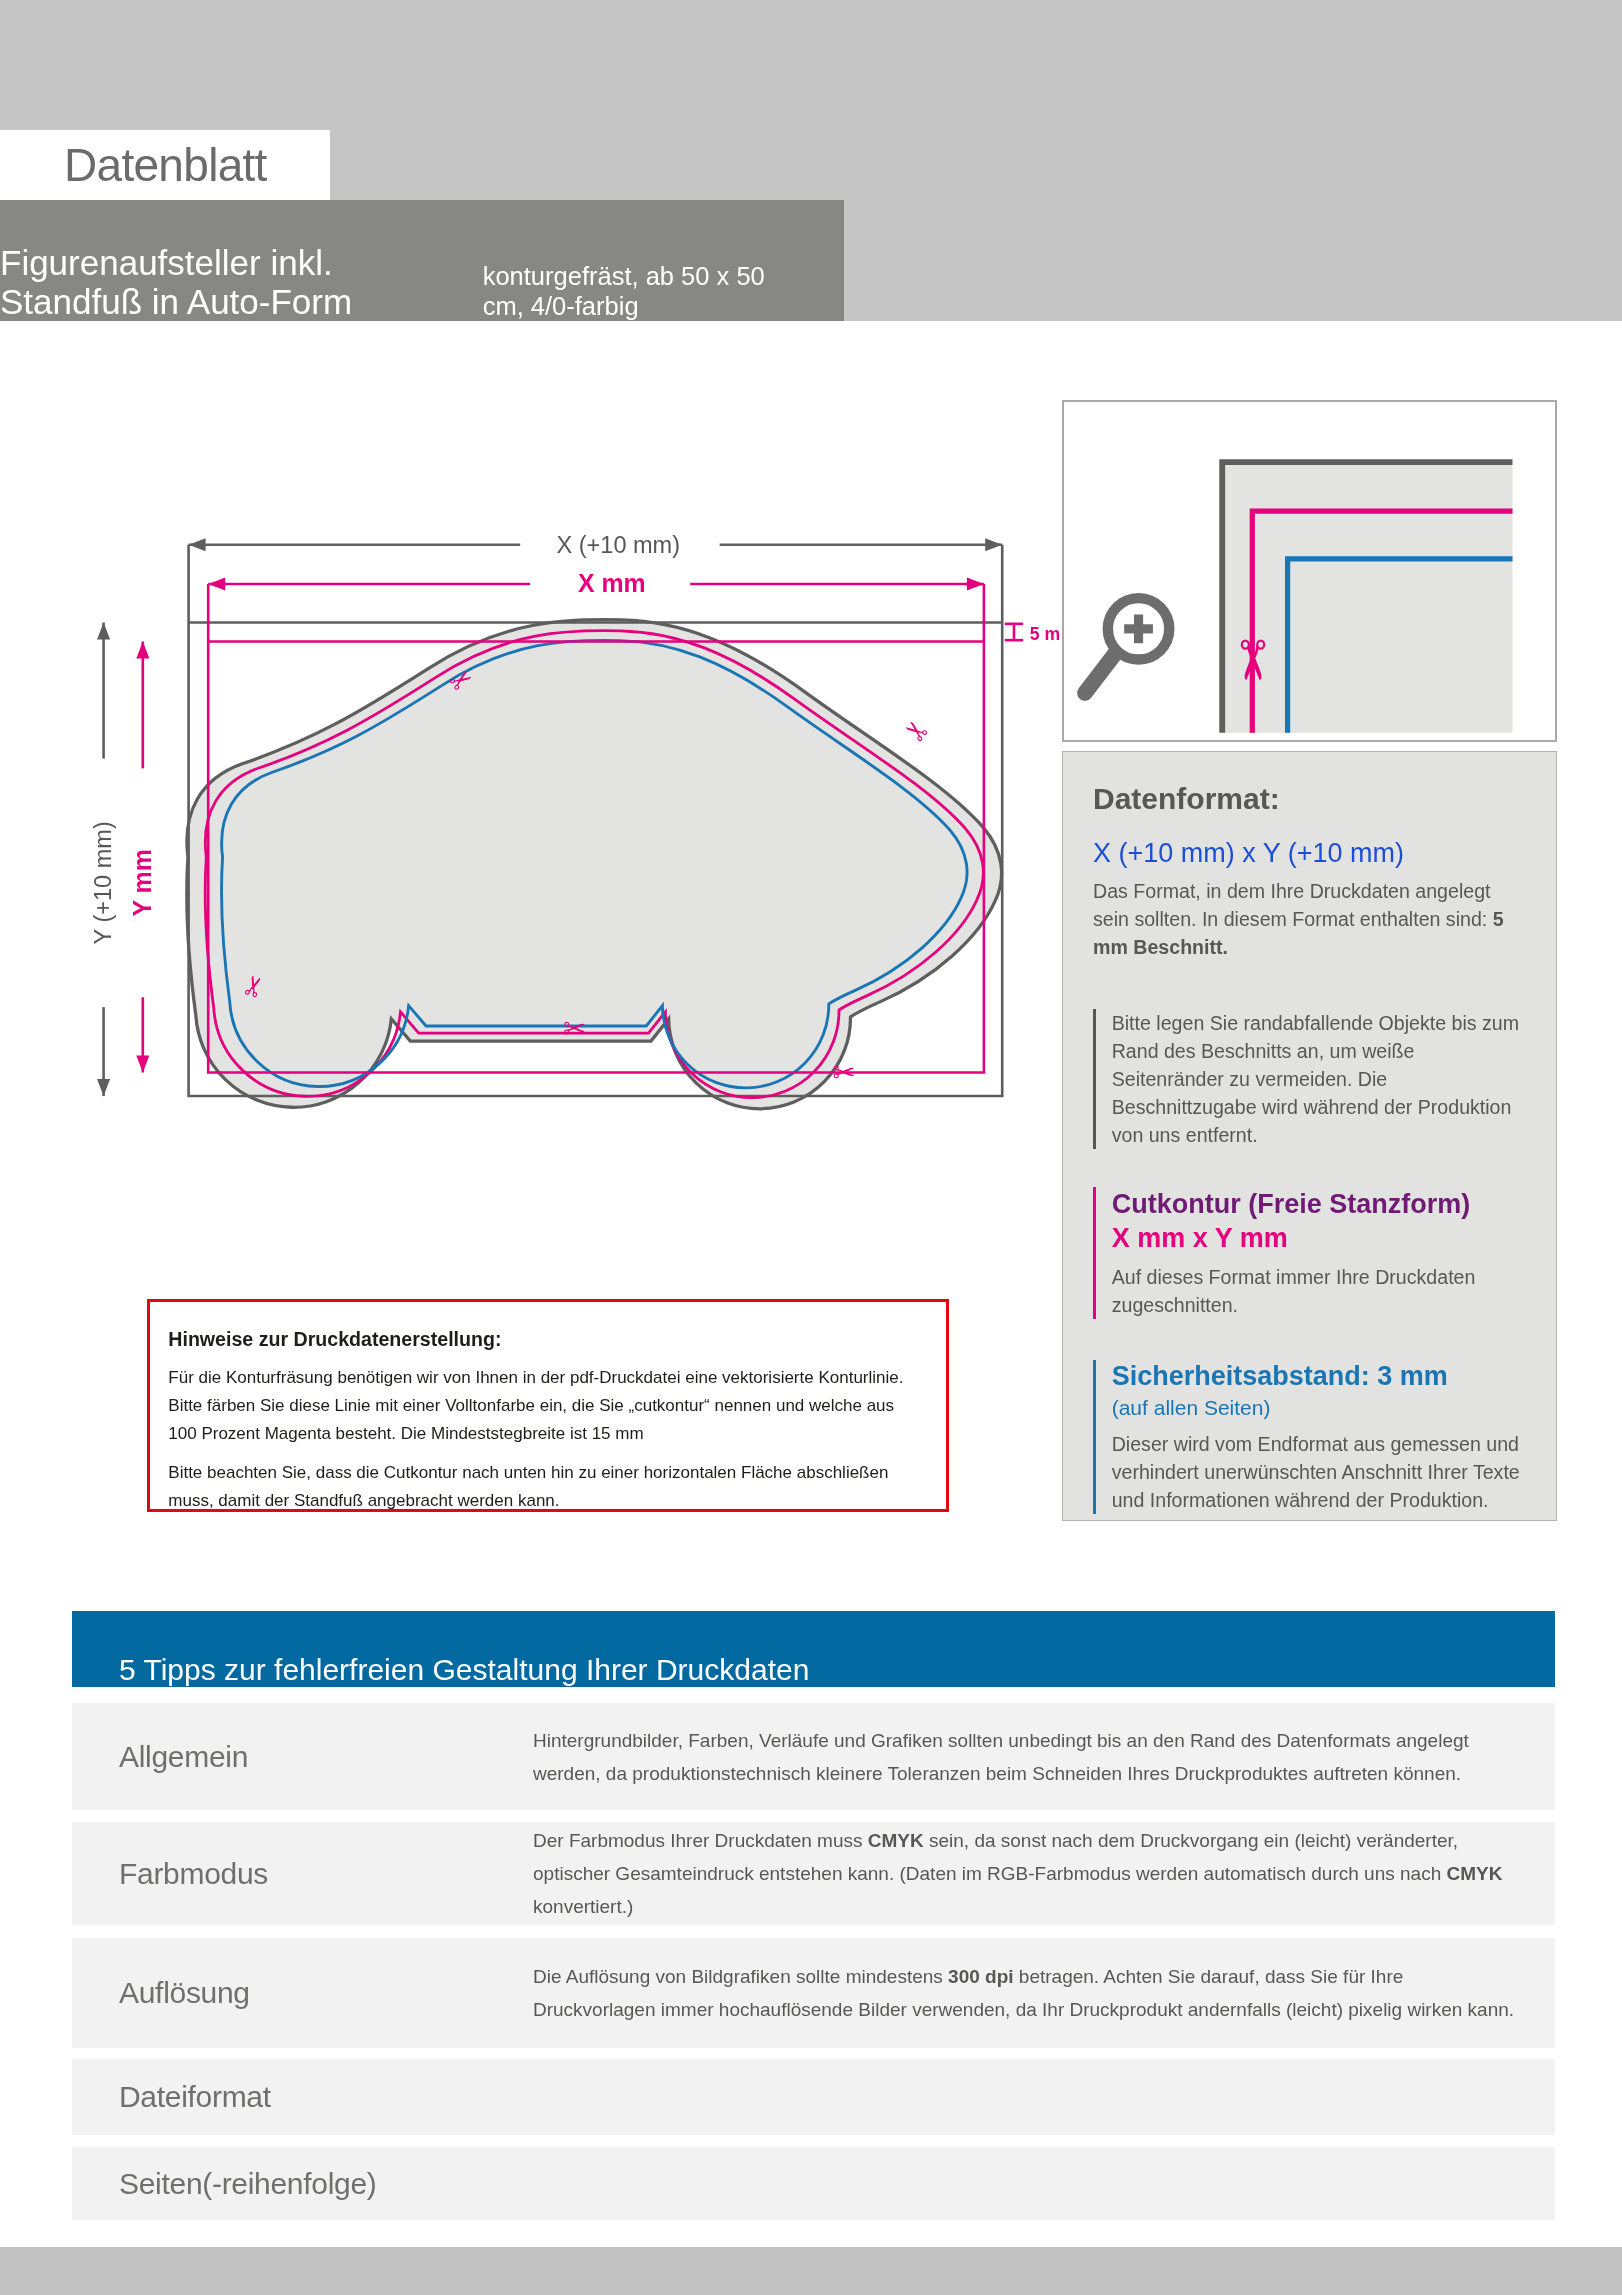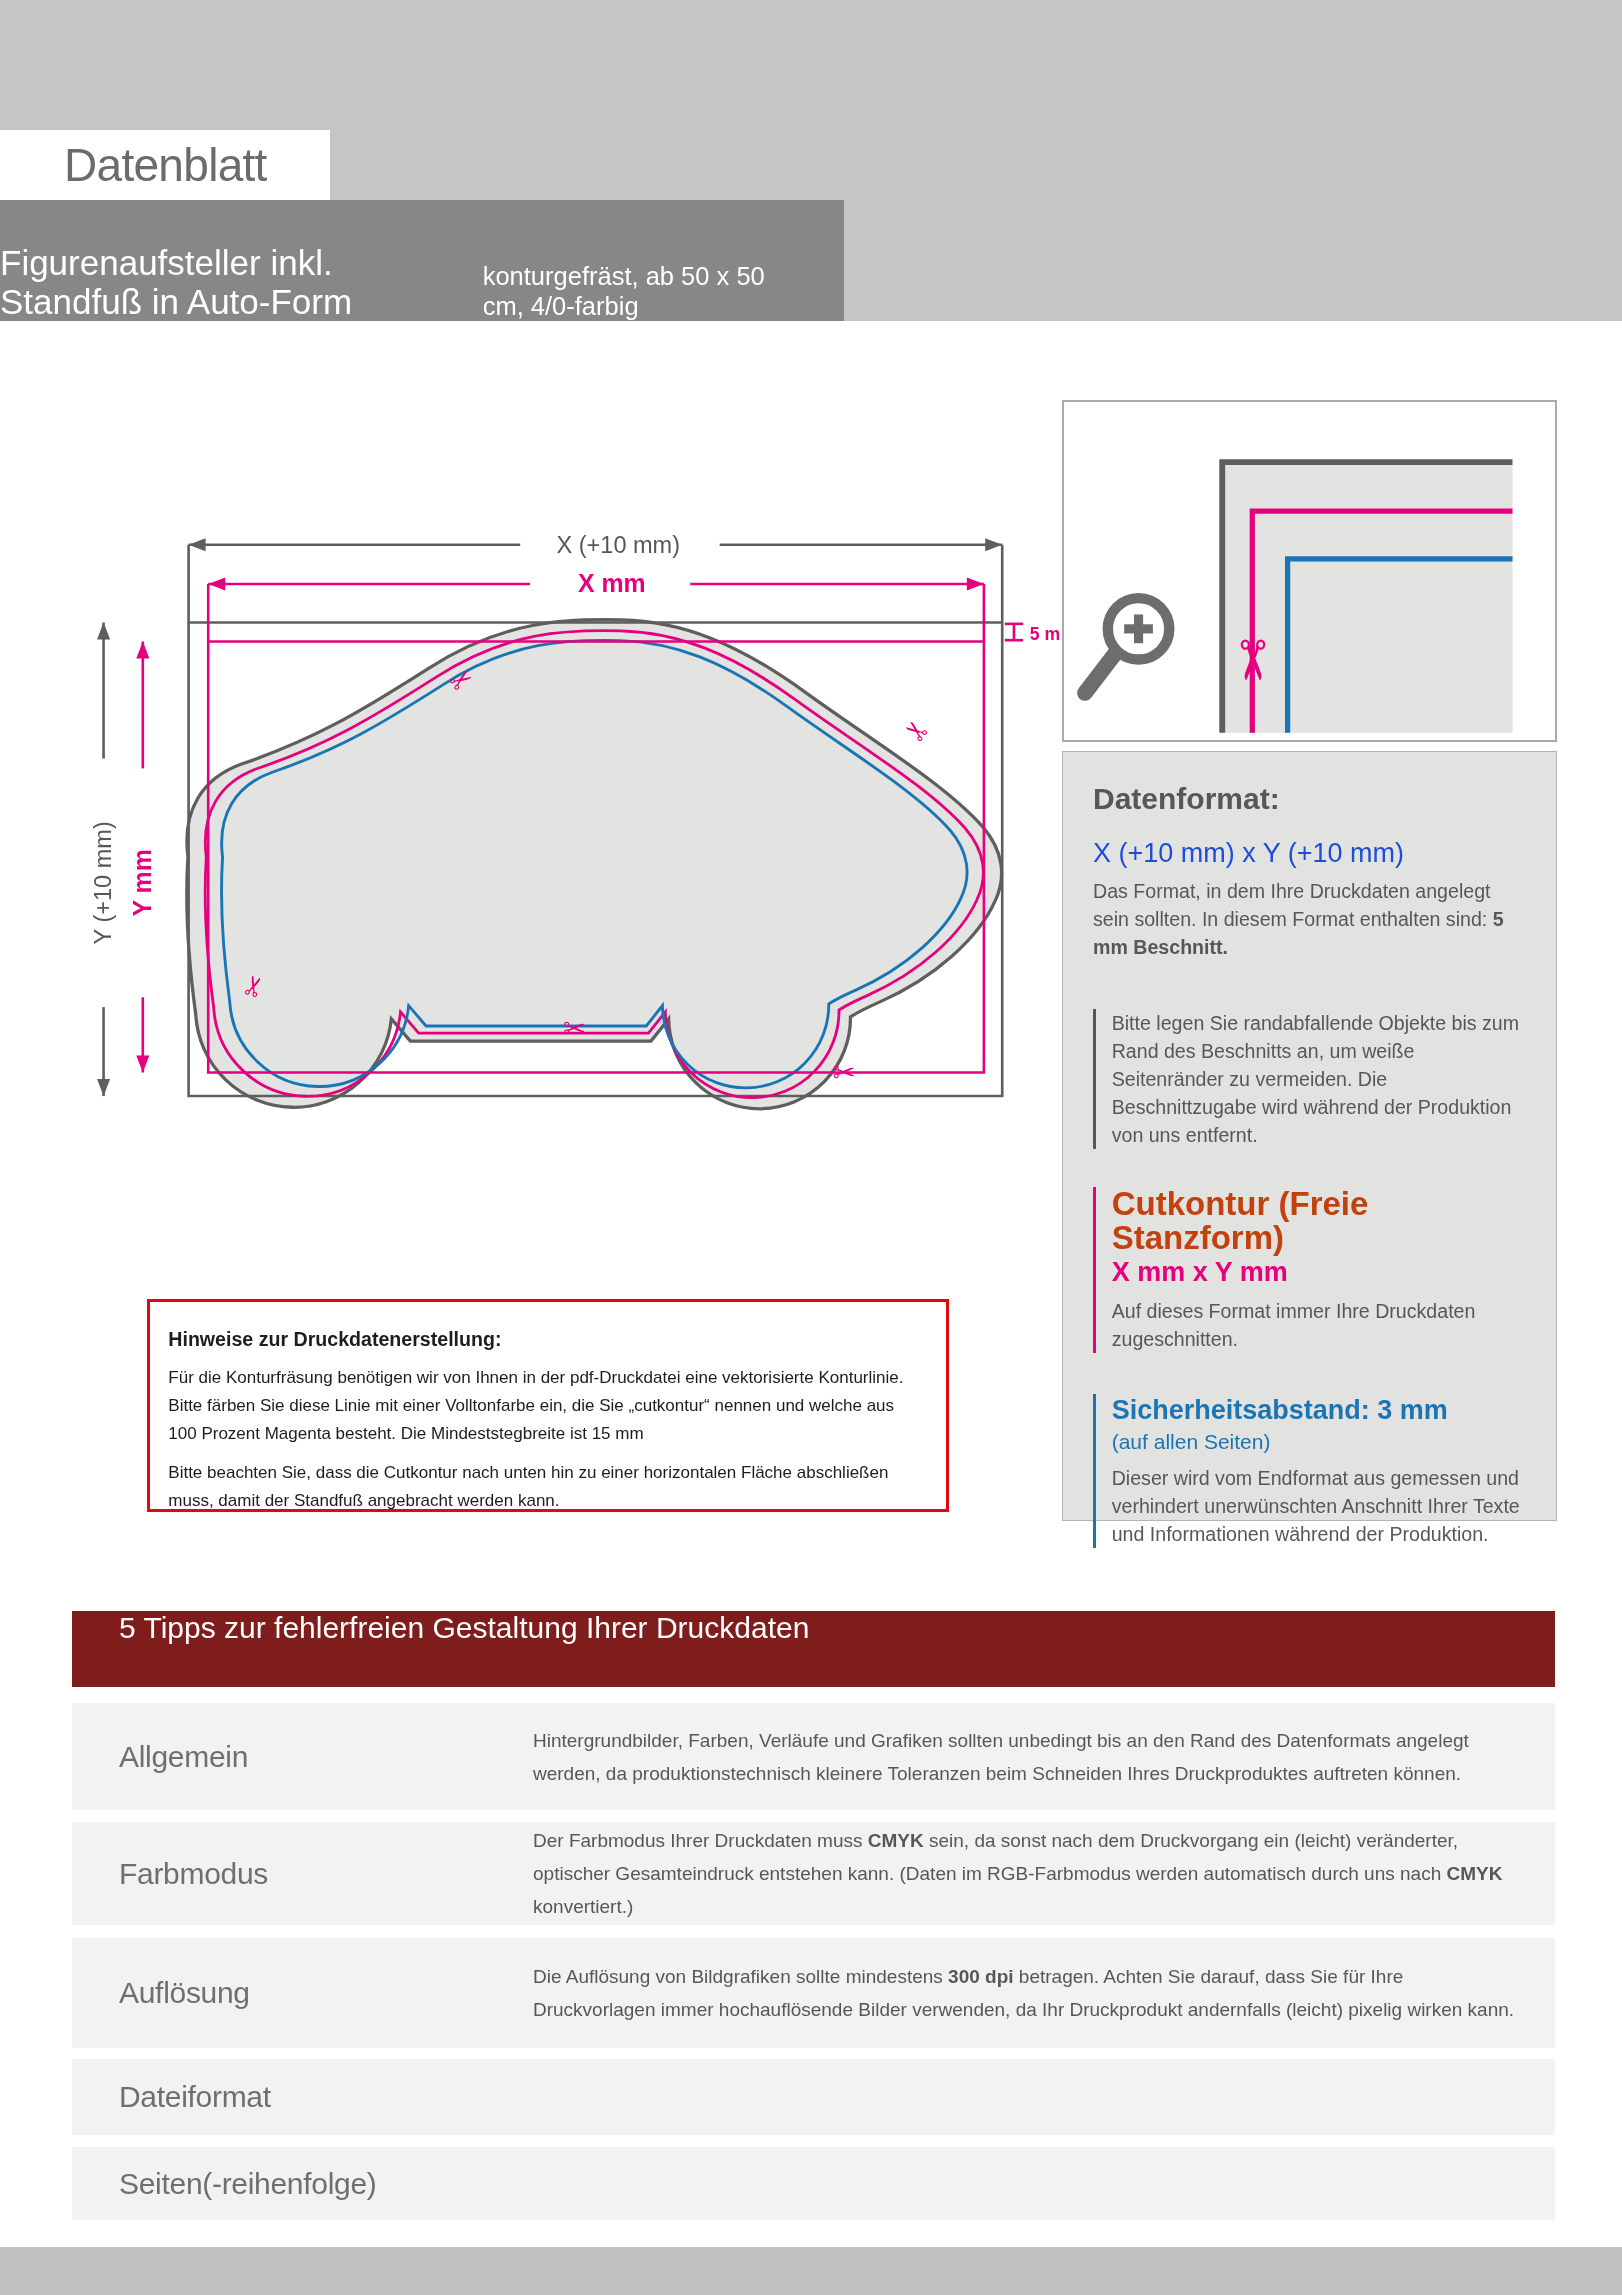--- a/index.html
+++ b/index.html
@@ -28,35 +28,35 @@
 
   
   #info-panel{left:1062px;top:751px;width:495px;height:770px;background:#e2e2e1;
               border:1.3px solid #b4b4b4;box-sizing:border-box;padding:27.5px 26px 0 30px;}
   #info-panel .h-title{font-size:30px;font-weight:bold;color:#575756;line-height:37px;}
   #info-panel .h-sub{font-size:27px;font-weight:normal;color:#1d4ed8;line-height:34px;margin-top:19px;}
   #info-panel p{font-size:19.6px;line-height:28px;margin:7.9px 0 0 0;color:#575756;}
   #info-panel .bar-para{margin-top:48px;border-left:3.9px solid #575756;padding-left:15.7px;}
   #info-panel .bar-para p{margin-top:0;}
   #info-panel .sec-magenta{margin-top:38px;border-left:3.9px solid #e5007d;padding-left:15.7px;}
-  #info-panel .sec-magenta .t1{font-size:33px;font-weight:bold;color:#c2410c;line-height:34px;}
+  #info-panel .sec-magenta .t1{font-size:27px;font-weight:bold;color:#701a75;line-height:34px;}
   #info-panel .sec-magenta .t2{font-size:27px;font-weight:bold;color:#e5007d;line-height:34px;}
   #info-panel .sec-blue{margin-top:41px;border-left:3.9px solid #1a75b5;padding-left:15.7px;}
   #info-panel .sec-blue .t1{font-size:27px;font-weight:bold;color:#1a75b5;line-height:33px;}
   #info-panel .sec-blue .t2{font-size:21px;color:#1a75b5;line-height:29px;}
 
   
   #hints-box{left:147px;top:1299px;width:802px;height:213px;background:#ffffff;
              border:3.3px solid #e30613;box-sizing:border-box;padding:26px 19.6px 0 18.3px;color:#1d1d1b;}
   #hints-box .h{font-size:19.6px;font-weight:bold;margin:0 0 13px 0;}
   #hints-box p{font-size:17px;line-height:28px;margin:0 0 10.5px 0;}
 
   
-  #tips-header{left:72px;top:1611px;width:1483px;height:76px;background:#7f1d1d;
-               display:flex;align-items:flex-start;box-sizing:border-box;padding-left:47px;}
+  #tips-header{left:72px;top:1611px;width:1483px;height:76px;background:#0369a1;
+               display:flex;align-items:flex-end;box-sizing:border-box;padding-left:47px;}
   #tips-header span{color:#ffffff;font-size:30px;}
   .tip-row{left:72px;width:1483px;background:#f2f2f2;display:flex;box-sizing:border-box;}
   .tip-label{width:461px;box-sizing:border-box;padding-left:47px;display:flex;align-items:center;
              font-size:30px;color:#6f6f6e;letter-spacing:-0.3px;}
   .tip-text{flex:1;display:flex;align-items:center;box-sizing:border-box;padding-right:30px;
             font-size:19px;line-height:33px;color:#575756;}
   #row-allgemein{top:1703px;height:107px;}
   #row-farbmodus{top:1822px;height:103px;}
   #row-aufloesung{top:1938px;height:110px;}
   #row-dateiformat{top:2059px;height:76px;}

